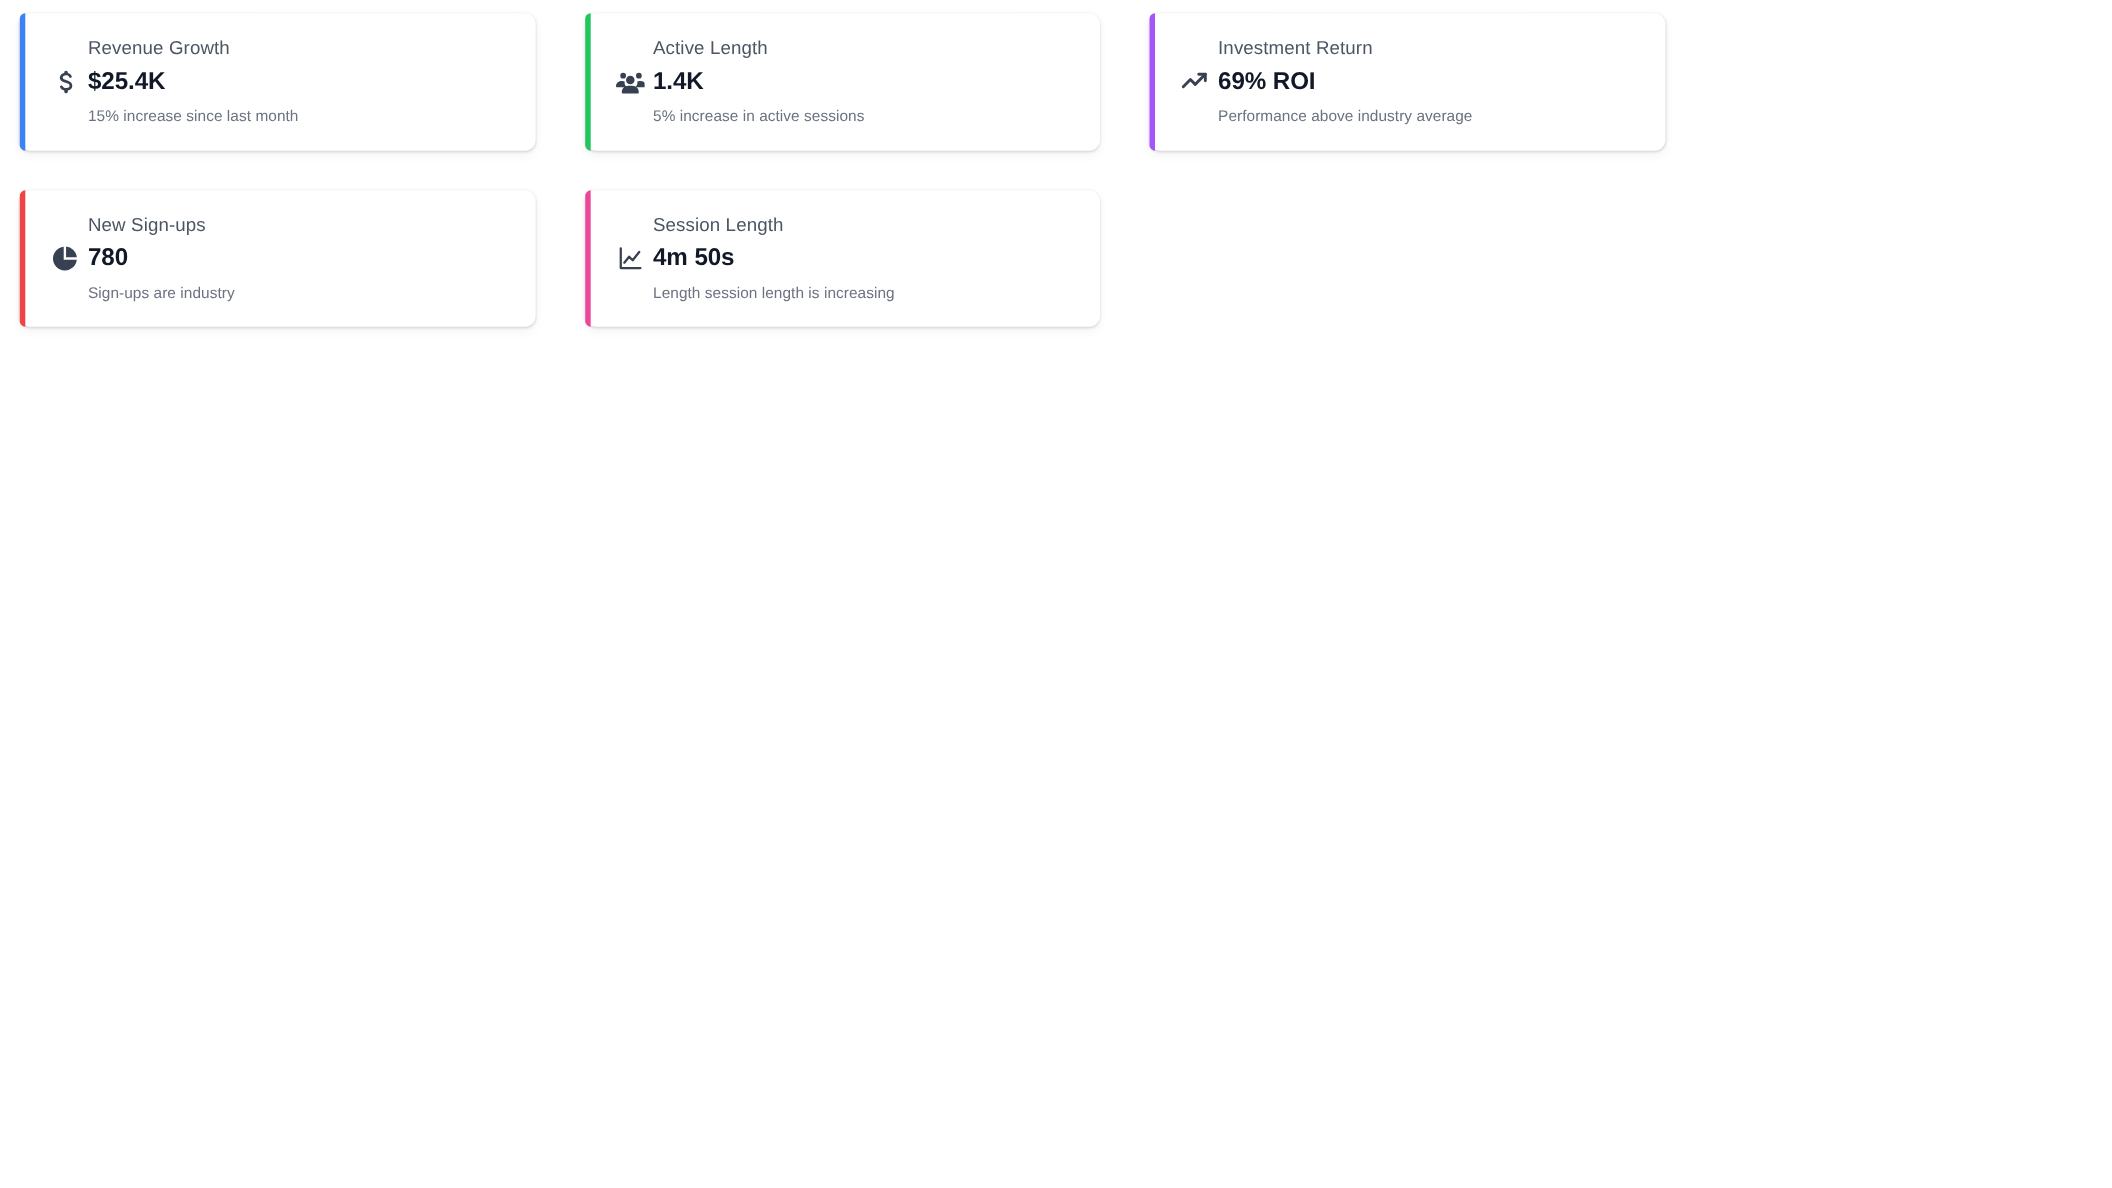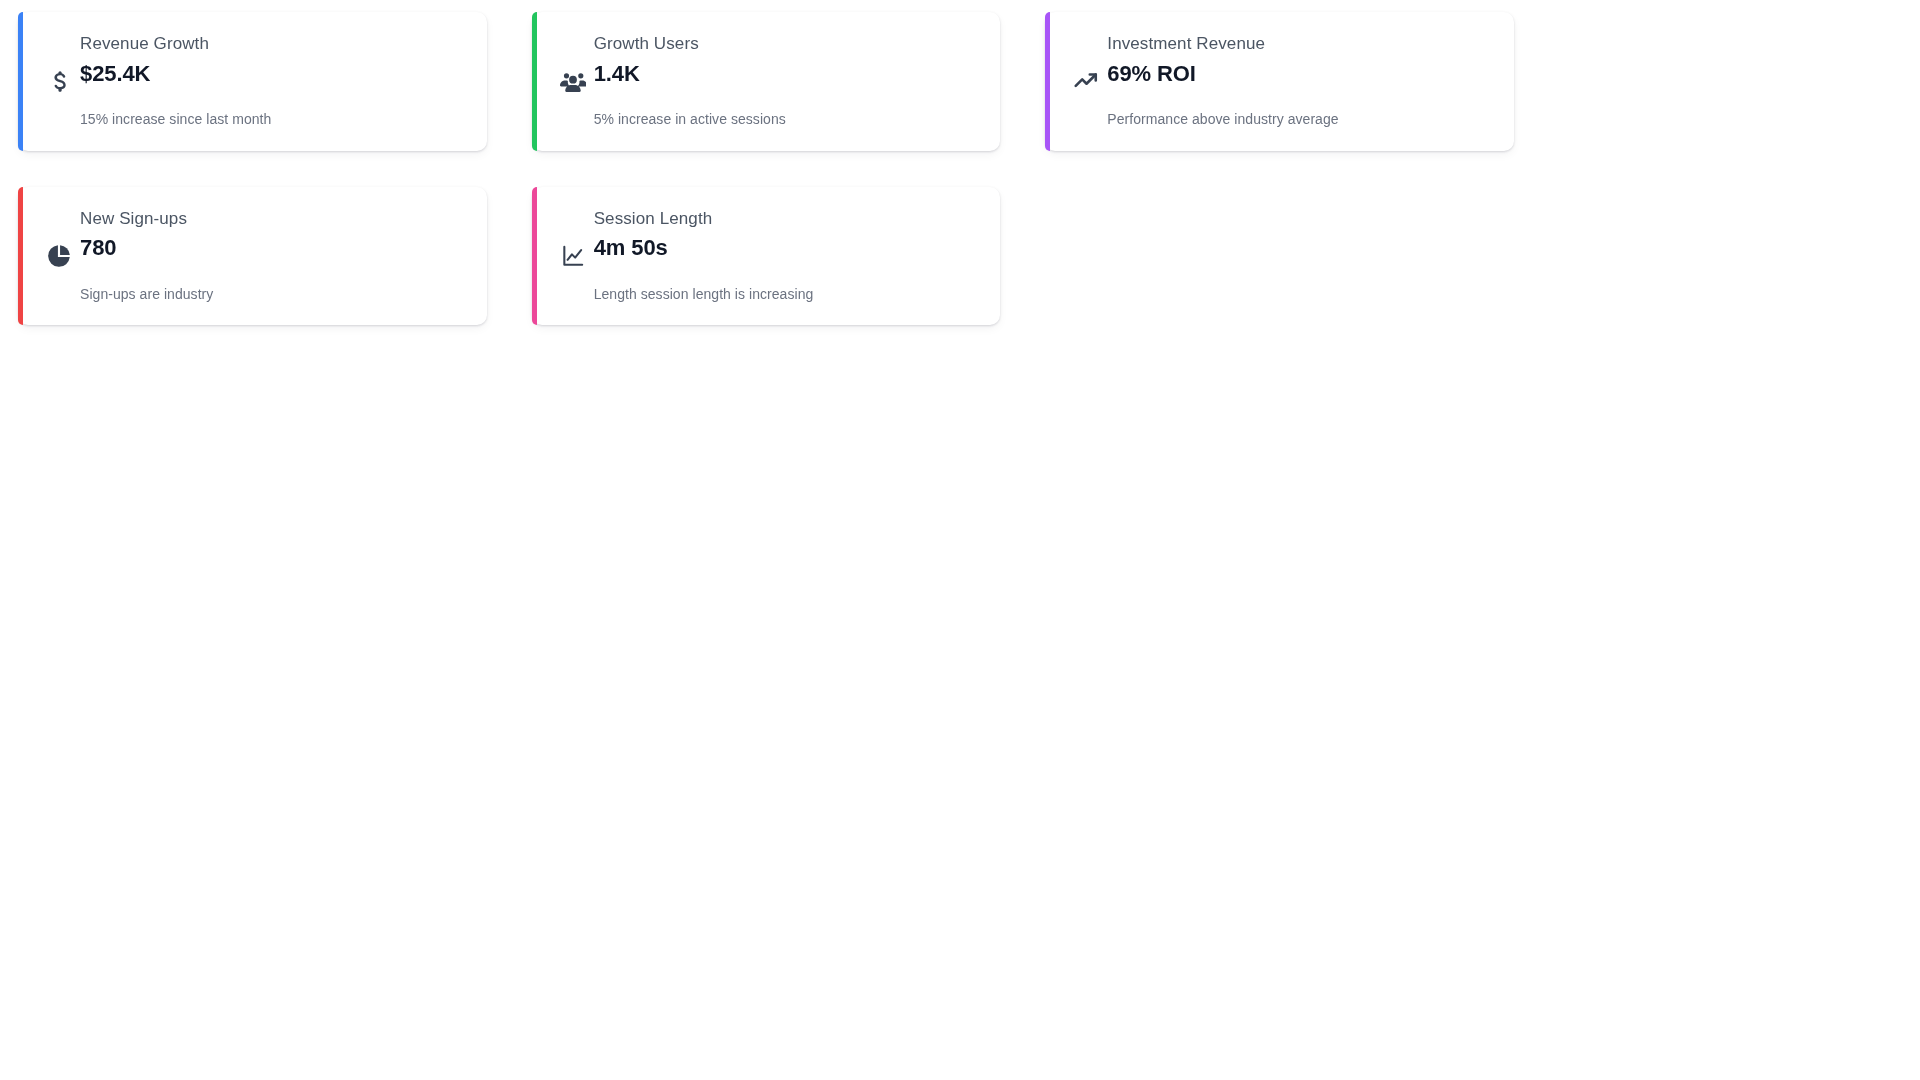--- a/index.html
+++ b/index.html
@@ -90,21 +90,21 @@
     font-weight: 700;
     color: #111827;
     letter-spacing: -0.1px;
   }
 
   .card-subtitle {
     font-size: 14px;
     line-height: 1.6;
     font-weight: 400;
     color: #6b7280;
-    margin-top: 18px;
+    margin-top: 4px;
     letter-spacing: 0.05px;
   }
 
   .spacer-cell { visibility: hidden; }
 </style>
 </head>
 <body>
 
 <div class="dashboard">
   <div class="cards-grid">
@@ -124,36 +124,36 @@
     </div>
 
     <div class="stat-card">
       <span class="accent-bar" style="background:#22c55e"></span>
       <span class="card-icon" style="color: rgb(55, 65, 81);">
         <svg width="26" height="26" viewBox="0 0 640 512" fill="currentColor" aria-hidden="true">
           <path d="M96 128a64 64 0 1 1 128 0 64 64 0 1 1-128 0zm352 0a64 64 0 1 1 128 0 64 64 0 1 1-128 0zM0 365.7C0 299.5 53.5 246 119.7 246h24.6c17.9 0 34.9 3.9 50.2 11-1.5 8-2.2 16.3-2.2 24.8 0 42.6 18.8 80.8 48.4 106.8-.4 0-.7.2-1.1.2H26.6C11.9 388.8 0 376.9 0 362.2v3.5zm432.6 22.9c-.4 0-.7-.2-1.1-.2 29.7-26 48.5-64.2 48.5-106.8 0-8.5-.8-16.7-2.2-24.8 15.3-7.2 32.3-11 50.2-11h24.6C618.5 246 672 299.5 672 365.7v-3.5c0 14.7-11.9 26.6-26.6 26.6H432.6zM320 320a96 96 0 1 1 0-192 96 96 0 1 1 0 192zm-46.5 32h93c79.6 0 144.2 64.5 144.2 144.2 0 15.3-12.4 27.8-27.8 27.8H157.1c-15.3 0-27.8-12.4-27.8-27.8C129.3 416.5 193.9 352 273.5 352z"></path>
         </svg>
       </span>
       <div class="card-body">
-        <div class="card-title">Growth Users</div>
+        <div class="card-title">Active Length</div>
         <div class="card-value">1.4K</div>
         <div class="card-subtitle">5% increase in active sessions</div>
       </div>
     </div>
 
     <div class="stat-card">
       <span class="accent-bar" style="background:#a855f7"></span>
       <span class="card-icon" style="color: rgb(55, 65, 81);">
         <svg width="26" height="26" viewBox="0 0 24 24" fill="none" stroke="currentColor" stroke-width="2.4" stroke-linecap="round" stroke-linejoin="round" aria-hidden="true">
           <polyline points="2.5,16.5 8.5,10.5 12.5,14.5 21,6"></polyline>
           <polyline points="15.5,6 21,6 21,11.5"></polyline>
         </svg>
       </span>
       <div class="card-body">
-        <div class="card-title">Investment Revenue</div>
+        <div class="card-title">Investment Return</div>
         <div class="card-value">69% ROI</div>
         <div class="card-subtitle">Performance above industry average</div>
       </div>
     </div>
 
     <div class="stat-card">
       <span class="accent-bar" style="background:#ef4444"></span>
       <span class="card-icon" style="color: rgb(55, 65, 81);">
         <svg width="26" height="26" viewBox="0 0 24 24" fill="currentColor" aria-hidden="true">
           <path d="M11 2.05A10 10 0 1 0 21.95 13H11V2.05z"></path>

